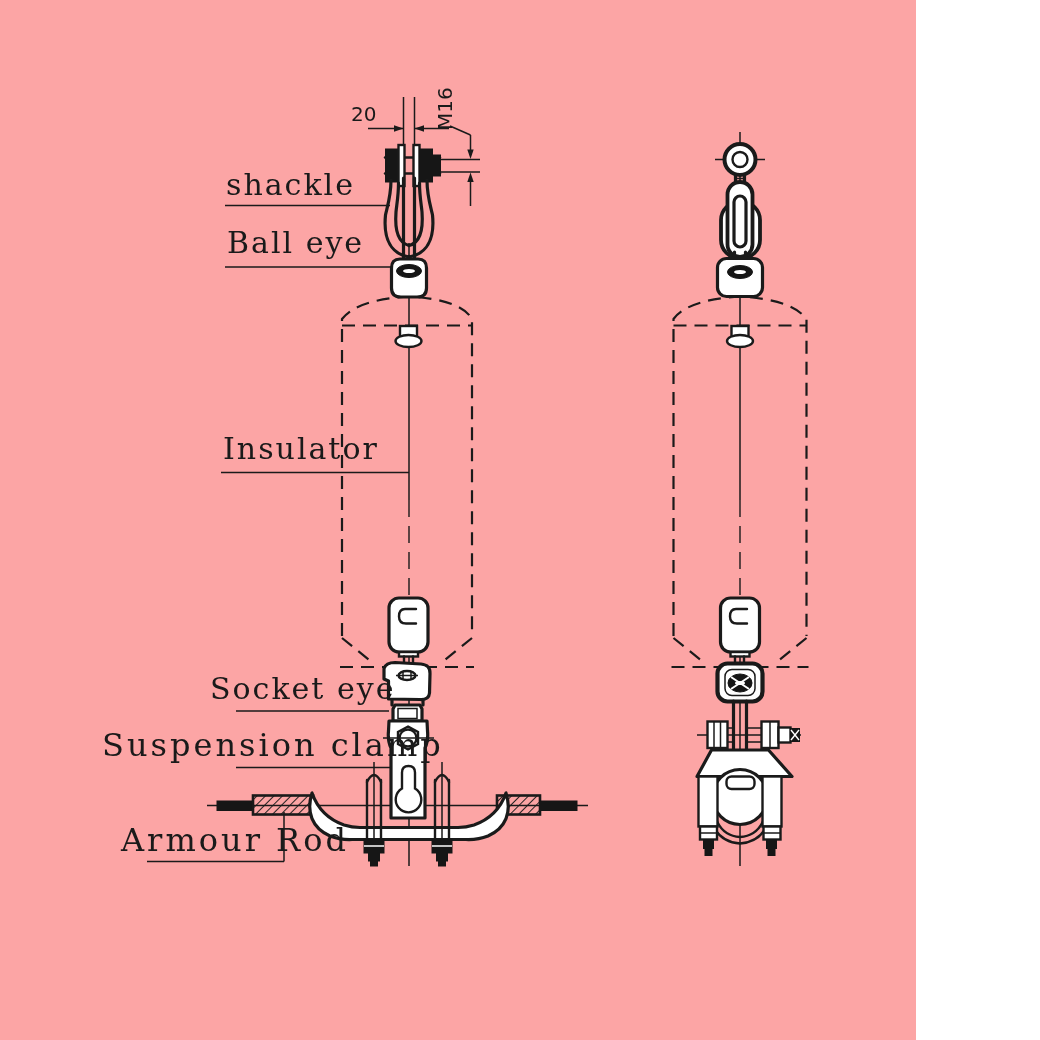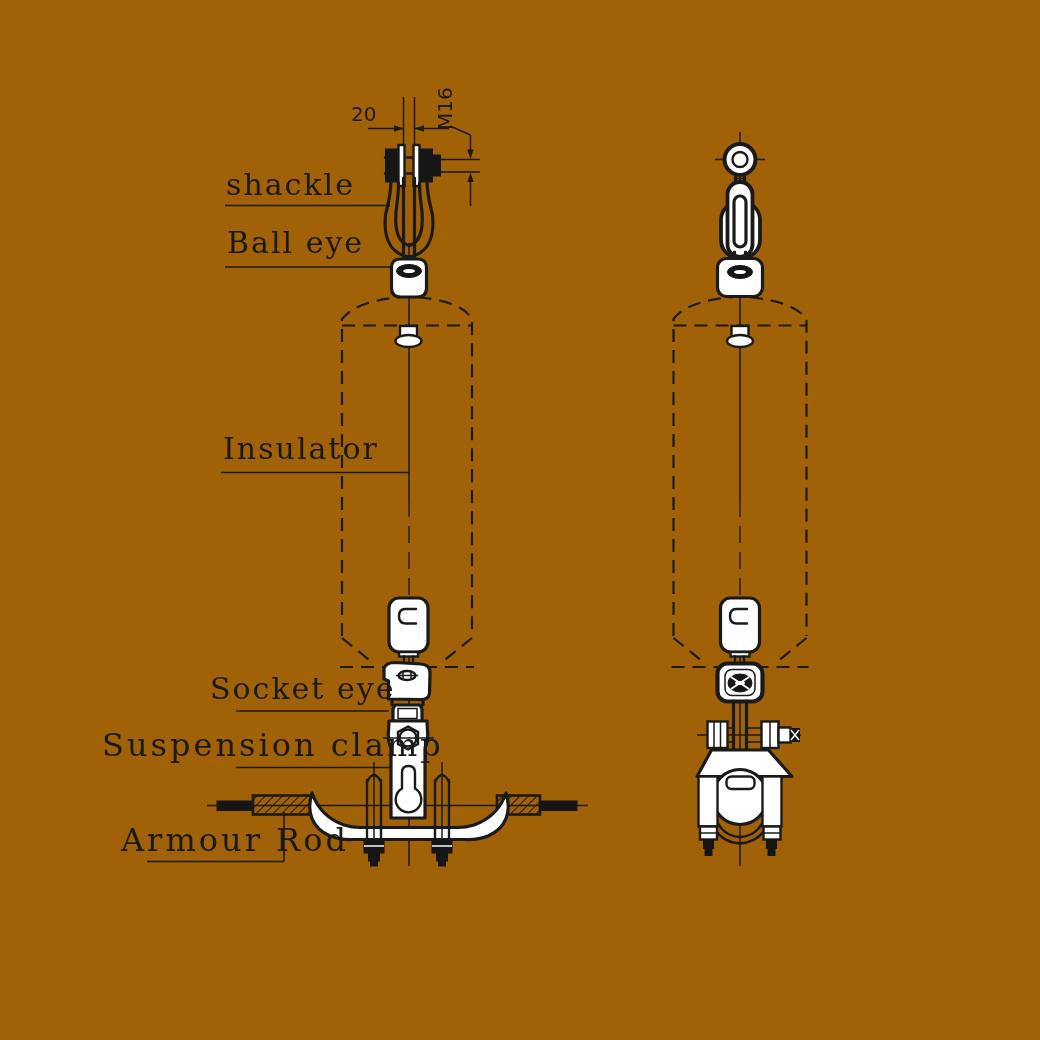--- a/index.html
+++ b/index.html
@@ -1,16 +1,16 @@
 <!DOCTYPE html>
 <html><head>
 <meta charset="utf-8">
 <style>
   html,body{margin:0;padding:0;background:#ffffff;}
-  #canvas{position:relative;width:1040px;height:1040px;background:#a16207;overflow:hidden;}
+  #canvas{position:relative;width:916px;height:1040px;background:#fca5a5;overflow:hidden;}
   svg{position:absolute;left:0;top:0;}
   .lbl{font-family:"DejaVu Serif","Liberation Serif",serif;font-size:30px;letter-spacing:2px;fill:#1a1a1a;}
   .lbl-lg{font-family:"DejaVu Serif","Liberation Serif",serif;font-size:32px;letter-spacing:3px;fill:#1a1a1a;}
   .dim{font-family:"DejaVu Sans","Liberation Sans",sans-serif;font-size:20px;fill:#1a1a1a;}
   .thick{stroke:#1a1a1a;stroke-width:3.2;fill:none;stroke-linecap:round;}
   .thickf{stroke:#1a1a1a;stroke-width:3.2;fill:#ffffff;stroke-linejoin:round;}
   .med{stroke:#1a1a1a;stroke-width:2.4;fill:none;stroke-linecap:round;}
   .medf{stroke:#1a1a1a;stroke-width:2.4;fill:#ffffff;}
   .thin{stroke:#1a1a1a;stroke-width:1.5;fill:none;}
   .dash{stroke:#1a1a1a;stroke-width:2.2;fill:none;stroke-dasharray:13 8;}

